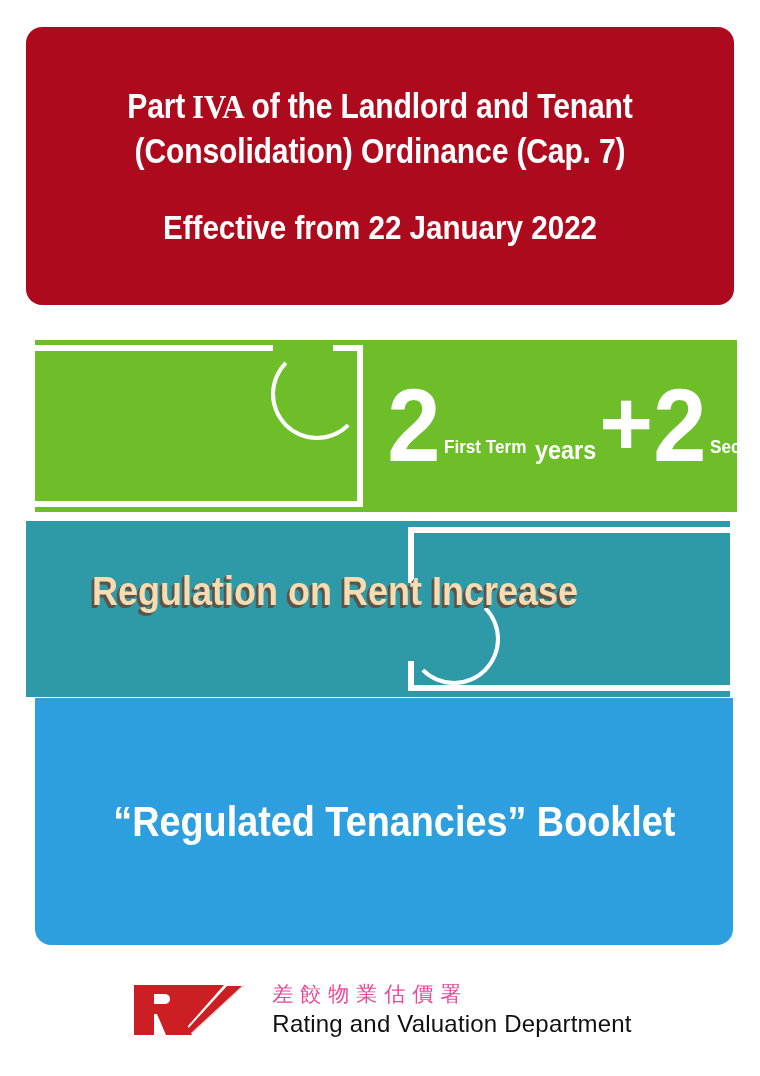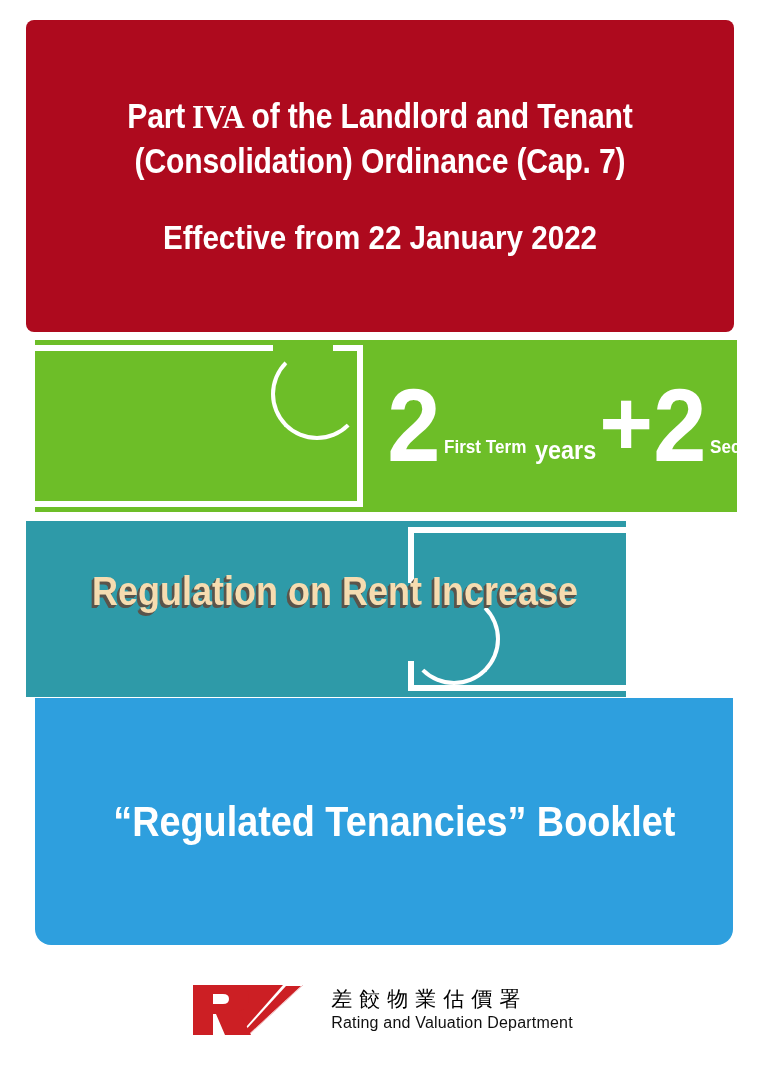--- a/index.html
+++ b/index.html
@@ -16,25 +16,25 @@
     width: 760px;
     height: 1076px;
     background: #ffffff;
     overflow: hidden;
   }
 
   
   .band-red {
     position: absolute;
     left: 26px;
-    top: 20px;
+    top: 27px;
     width: 708px;
-    height: 312px;
+    height: 278px;
     background: #AE0A1E;
-    border-radius: 8px;
+    border-radius: 16px;
     display: flex;
     flex-direction: column;
     align-items: center;
     justify-content: center;
   }
 
   .title-block {
     width: 100%;
     text-align: center;
     padding: 0 24px;
@@ -176,21 +176,21 @@
     color: #ffffff;
     margin: 0 -2px 4px -4px;
     transform: scaleX(1.0);
   }
 
   
   .band-teal {
     position: absolute;
     left: 26px;
     top: 521px;
-    width: 600px;
+    width: 704px;
     height: 176px;
     background: #2E9AA8;
     overflow: hidden;
   }
 
   .plan-teal {
     position: absolute;
     left: 382px;
     top: 6px;
     width: 336px;
@@ -283,26 +283,26 @@
 
   .dept-text {
     display: flex;
     flex-direction: column;
     justify-content: center;
     line-height: 1.18;
   }
   .dept-cn {
     font-family: "DejaVu Sans", sans-serif;
     font-size: 21px;
-    color: #000000;
+    color: #ec4899;
     letter-spacing: 7px;
   }
   .dept-en {
     font-family: "Liberation Sans", sans-serif;
-    font-size: 16px;
+    font-size: 24px;
     color: #101010;
     letter-spacing: 0.2px;
     margin-top: 3px;
   }
 </style>
 </head>
 <body>
 
 <div id="poster">
 

